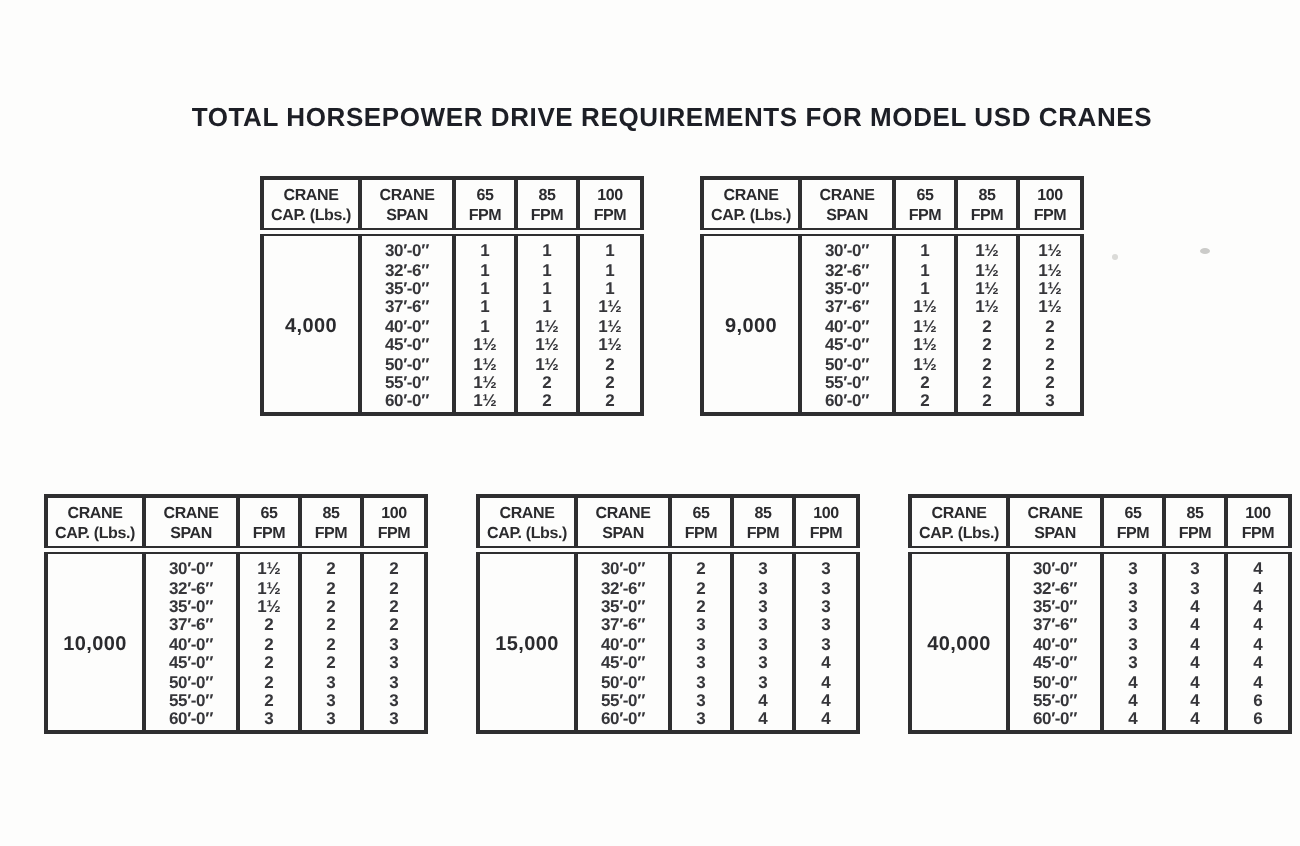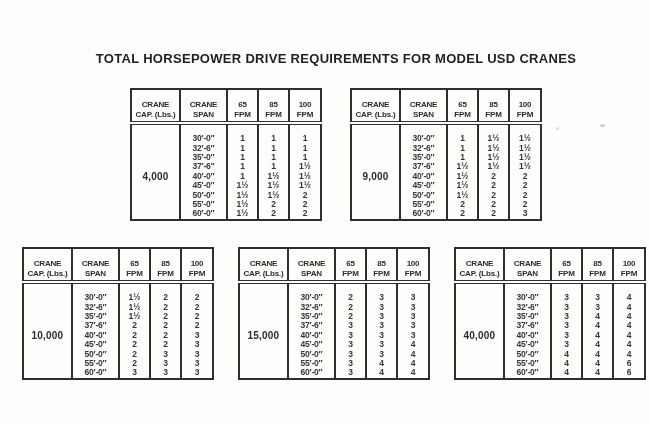--- a/index.html
+++ b/index.html
@@ -39,35 +39,35 @@
   col.c-span{width:47px}
   col.c-fpm{width:31px}
   col.c-fpm-last{width:32px}
 
   .crane-table th{
     border-left:2px solid #2e2e30;
     border-bottom:4px double #2e2e30;
     font-size:8px;
     font-weight:700;
     text-align:center;
-    padding:10px 0 2px;
+    padding:3px 0 2px;
     line-height:1.2;
     letter-spacing:-.2px;
     color:#2b2b2e;
   }
   .crane-table td{
     border-left:2px solid #2e2e30;
     font-size:8.5px;
     font-weight:700;
     text-align:center;
     padding:0;
     line-height:9.4px;
     color:#36363a;
   }
-  .crane-table tbody tr:first-child td{padding-top:9px}
+  .crane-table tbody tr:first-child td{padding-top:3px}
   .crane-table td.cap-cell{
     font-size:10px;
     vertical-align:middle;
     letter-spacing:.2px;
     color:#2b2b2e;
   }
   .crane-table td.span-cell{letter-spacing:-.2px;}
 
   .speck{position:absolute;background:#9a9a96;border-radius:50%;}
   .s1{left:600px;top:124px;width:5px;height:3px;opacity:.5}

